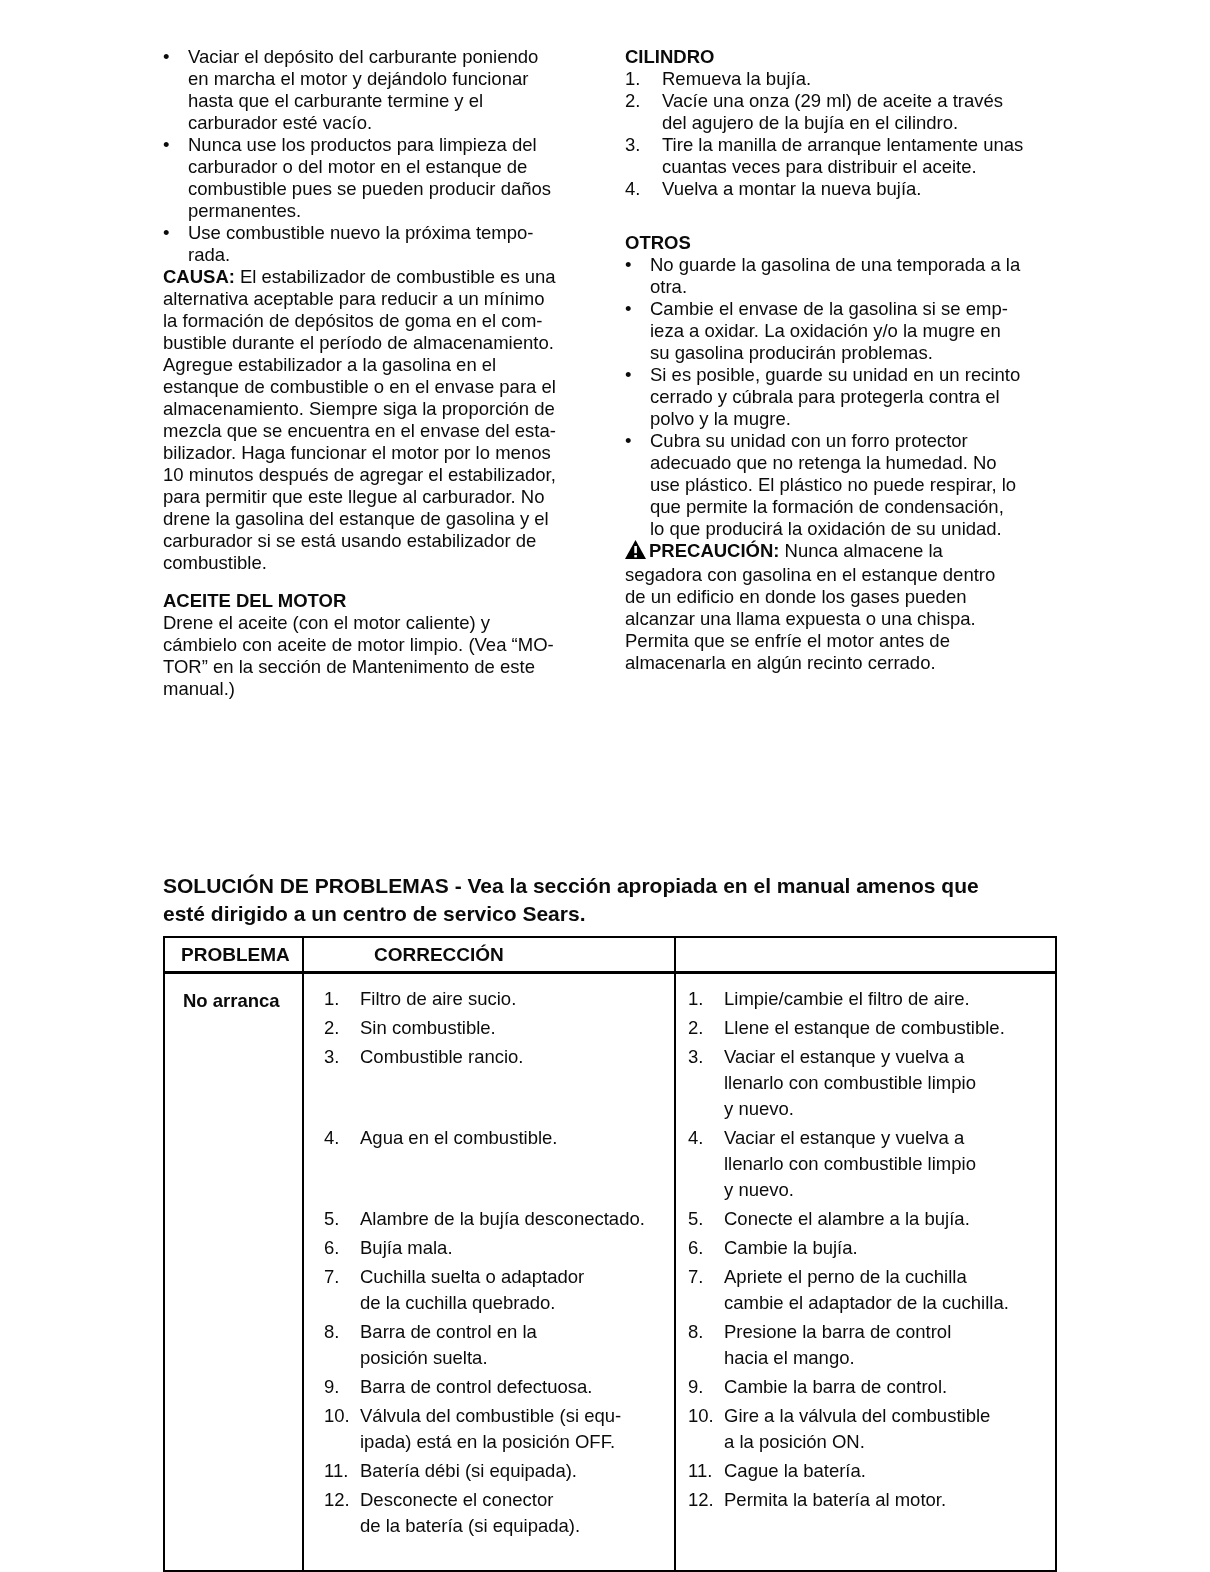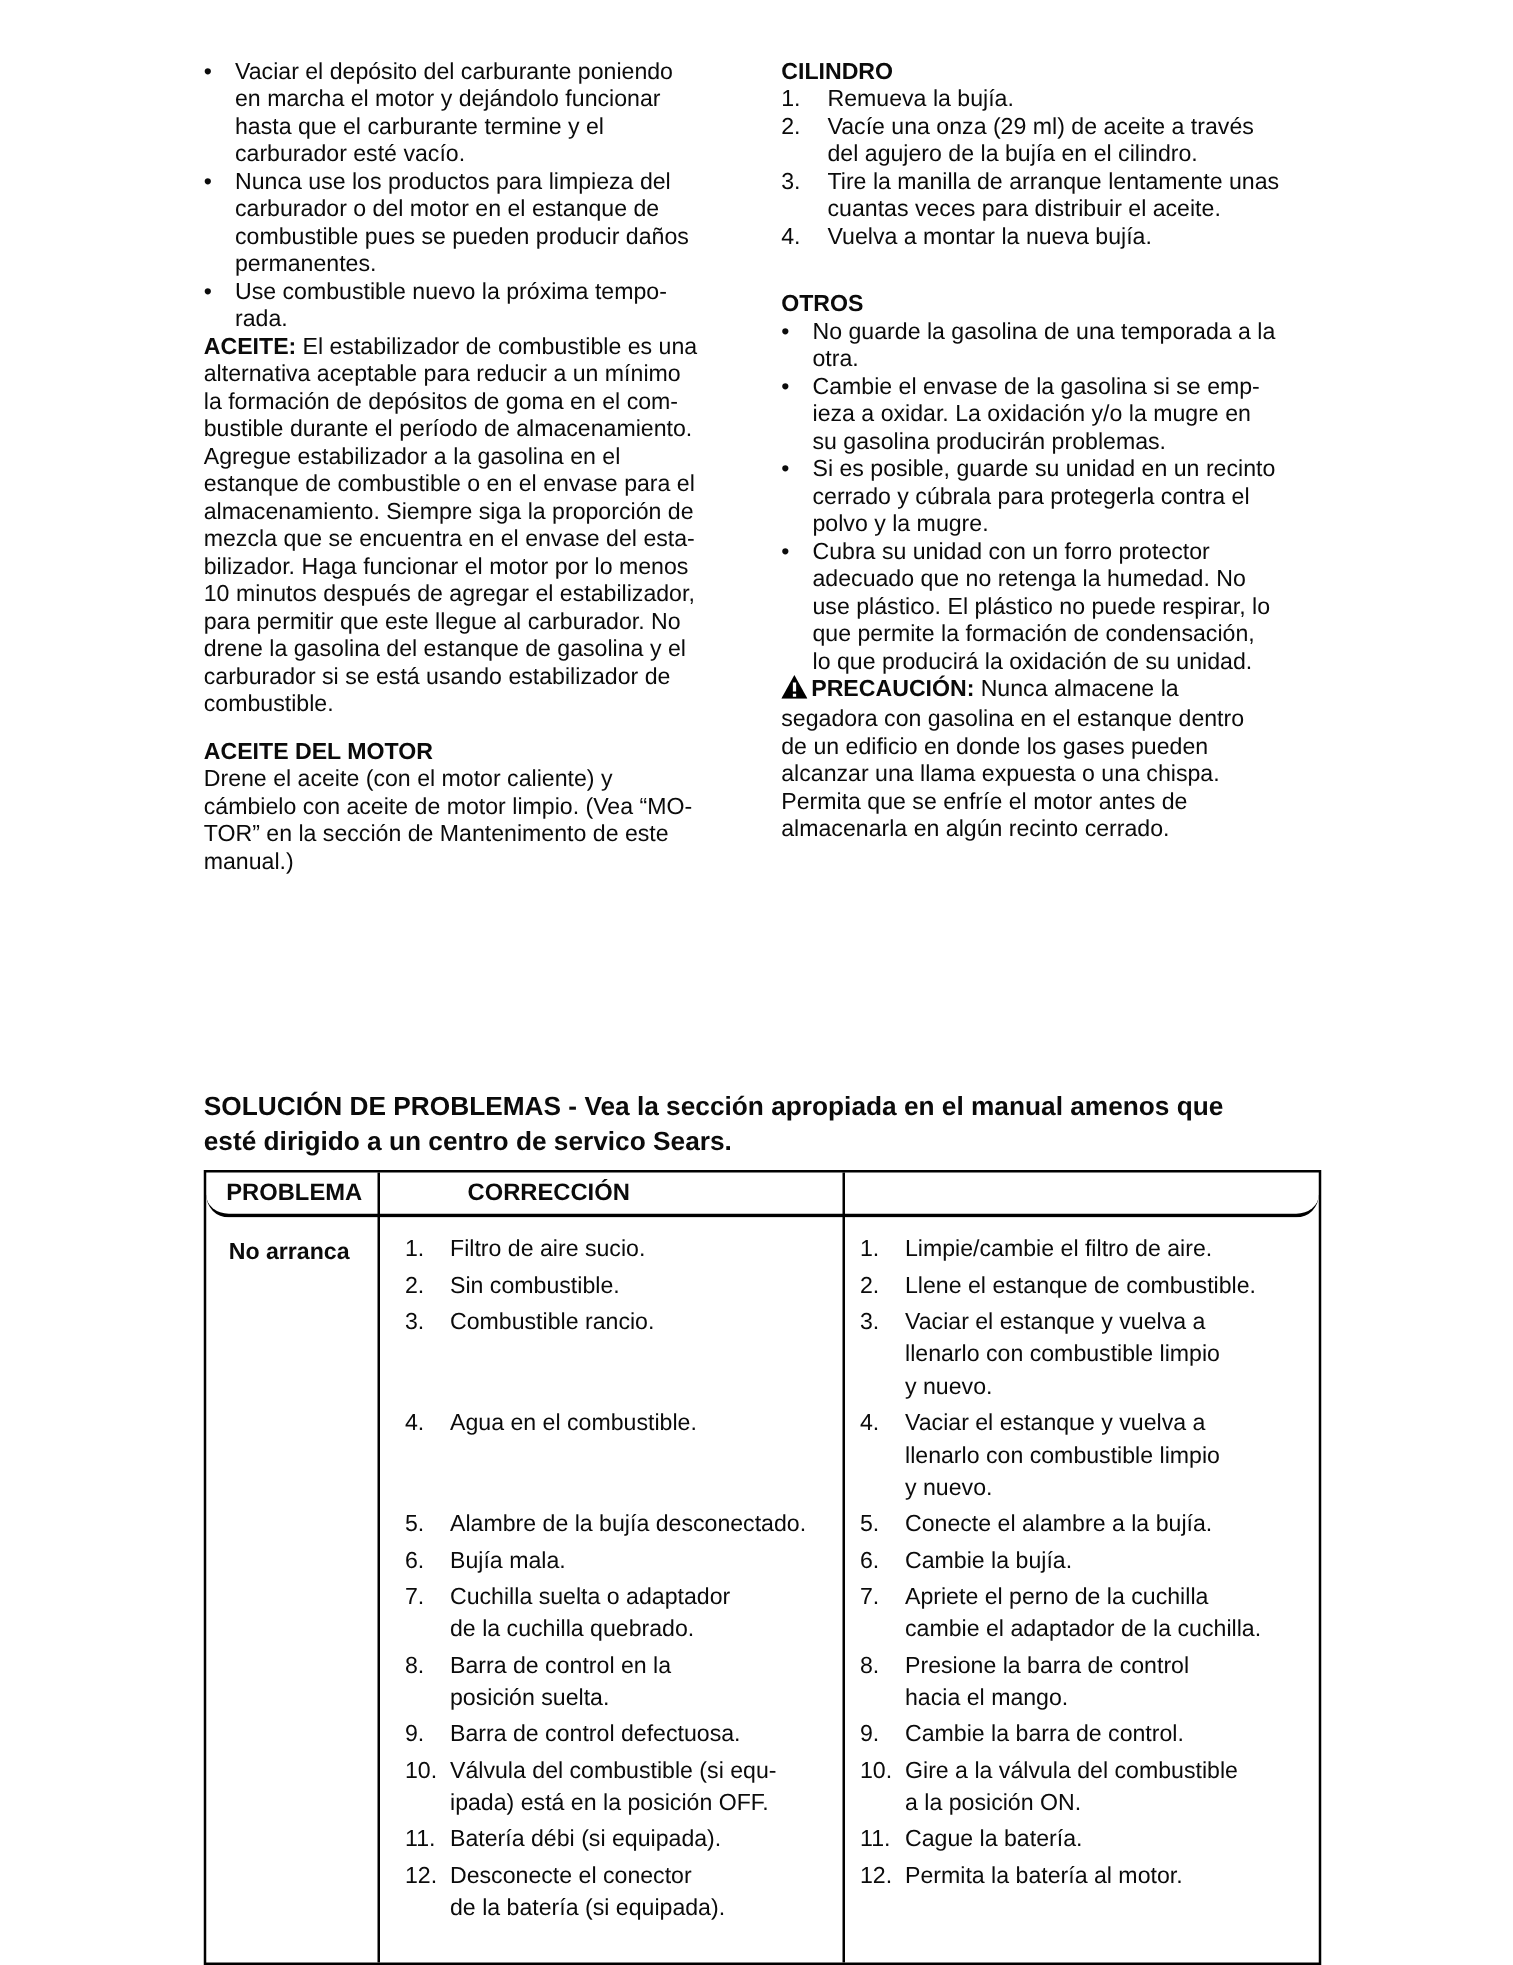--- a/index.html
+++ b/index.html
@@ -31,21 +31,21 @@
   .warning-icon { display:inline-block; vertical-align:-2px; margin-right:3px; }
 
   .ts-block { margin:172px 0 0 163px; width:894px; }
   .ts-heading { font-size:21px; font-weight:bold; line-height:28px; margin-bottom:8px; }
 
   .ts-table { position:relative; border:2px solid #000; box-sizing:border-box; }
   .ts-vline { position:absolute; top:0; bottom:0; width:2px; background:#000; }
   .ts-vline-1 { left:137px; }
   .ts-vline-2 { left:509px; }
 
-  .ts-header { display:flex; border-bottom:3px solid #000; height:33px; align-items:center; font-weight:bold; font-size:19px;border-radius:18px; }
+  .ts-header { display:flex; border-bottom:3px solid #000; height:33px; align-items:center; font-weight:bold; font-size:19px; }
   .ts-th-problema { width:137px; padding-left:16px; box-sizing:border-box; }
   .ts-th-causa    { width:372px; padding-left:55px; box-sizing:border-box; }
   .ts-th-correccion { flex:1; padding-left:72px; box-sizing:border-box; }
 
   .ts-body { display:flex; padding:12px 0 28px 0; line-height:26px; }
   .ts-problem-cell { width:139px; padding:2px 6px 0 18px; box-sizing:border-box; font-weight:bold; }
   .ts-pairs { flex:1; }
   .pair { display:flex; margin-bottom:3px; }
   .pair-cause { width:370px; padding-left:20px; padding-right:6px; box-sizing:border-box; display:flex; }
   .pair-corr  { flex:1; padding-left:14px; box-sizing:border-box; display:flex; }
@@ -75,21 +75,21 @@
 permanentes.</span>
         </div>
         <div class="bullet-item">
           <span class="bullet-glyph">•</span>
           <span class="lines">Use combustible nuevo la próxima tempo-
 rada.</span>
         </div>
       </div>
 
       <p class="para">
-        <span class="para-label">ACEITE:</span><span class="lines inline">El estabilizador de combustible es una
+        <span class="para-label">CAUSA:</span><span class="lines inline">El estabilizador de combustible es una
 alternativa aceptable para reducir a un mínimo
 la formación de depósitos de goma en el com-
 bustible durante el período de almacenamiento.
 Agregue estabilizador a la gasolina en el
 estanque de combustible o en el envase para el
 almacenamiento. Siempre siga la proporción de
 mezcla que se encuentra en el envase del esta-
 bilizador. Haga funcionar el motor por lo menos
 10 minutos después de agregar el estabilizador,
 para permitir que este llegue al carburador. No

